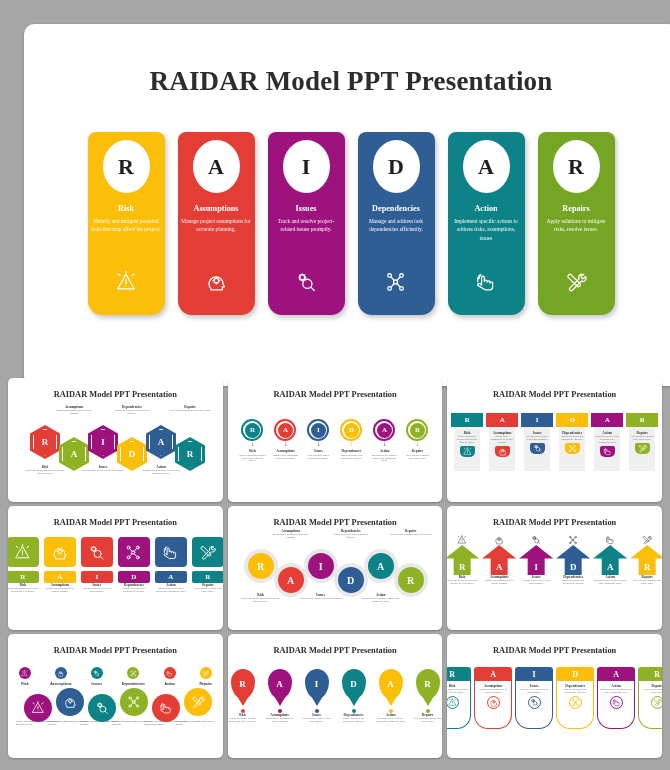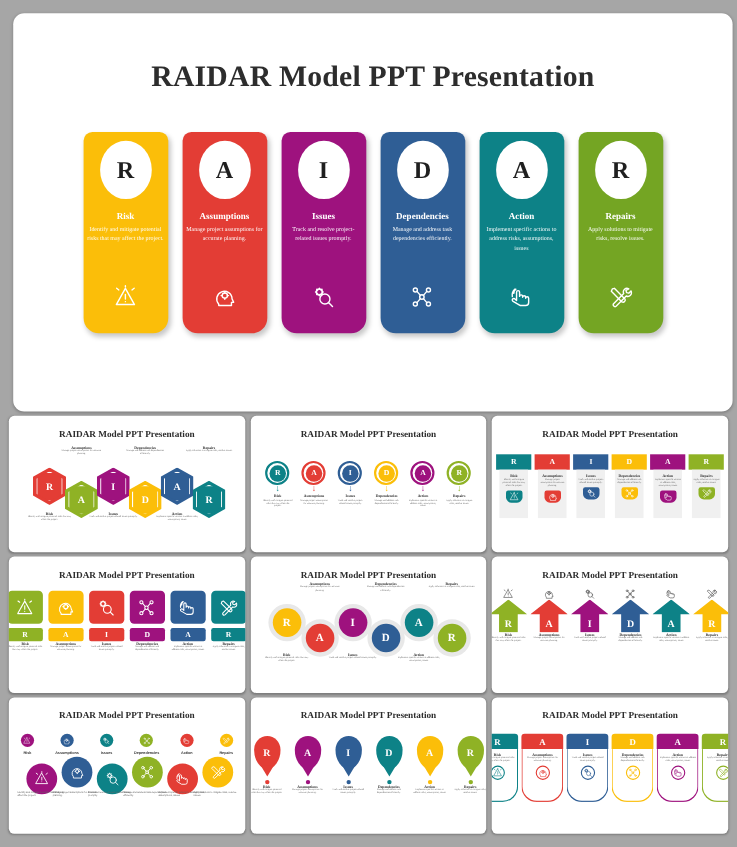--- a/index.html
+++ b/index.html
@@ -2,21 +2,21 @@
 <html><head>
 <meta charset="utf-8">
 <style>
   * { box-sizing: border-box; margin: 0; padding: 0; }
   html, body {
     width: 670px; height: 770px;
     background: #a6a6a6;
     font-family: "Liberation Sans", sans-serif;
     overflow: hidden;
   }
-  .page { position: relative; width: 670px; height: 770px; padding: 12px; }
+  .page { position: relative; width: 670px; height: 770px; padding: 24px; }
 
   
   .hero {
     position: relative;
     width: 654px; height: 362px;
     background: #ffffff;
     border-radius: 10px;
     box-shadow: 0 1px 3px rgba(0,0,0,0.25);
     overflow: hidden;
   }

